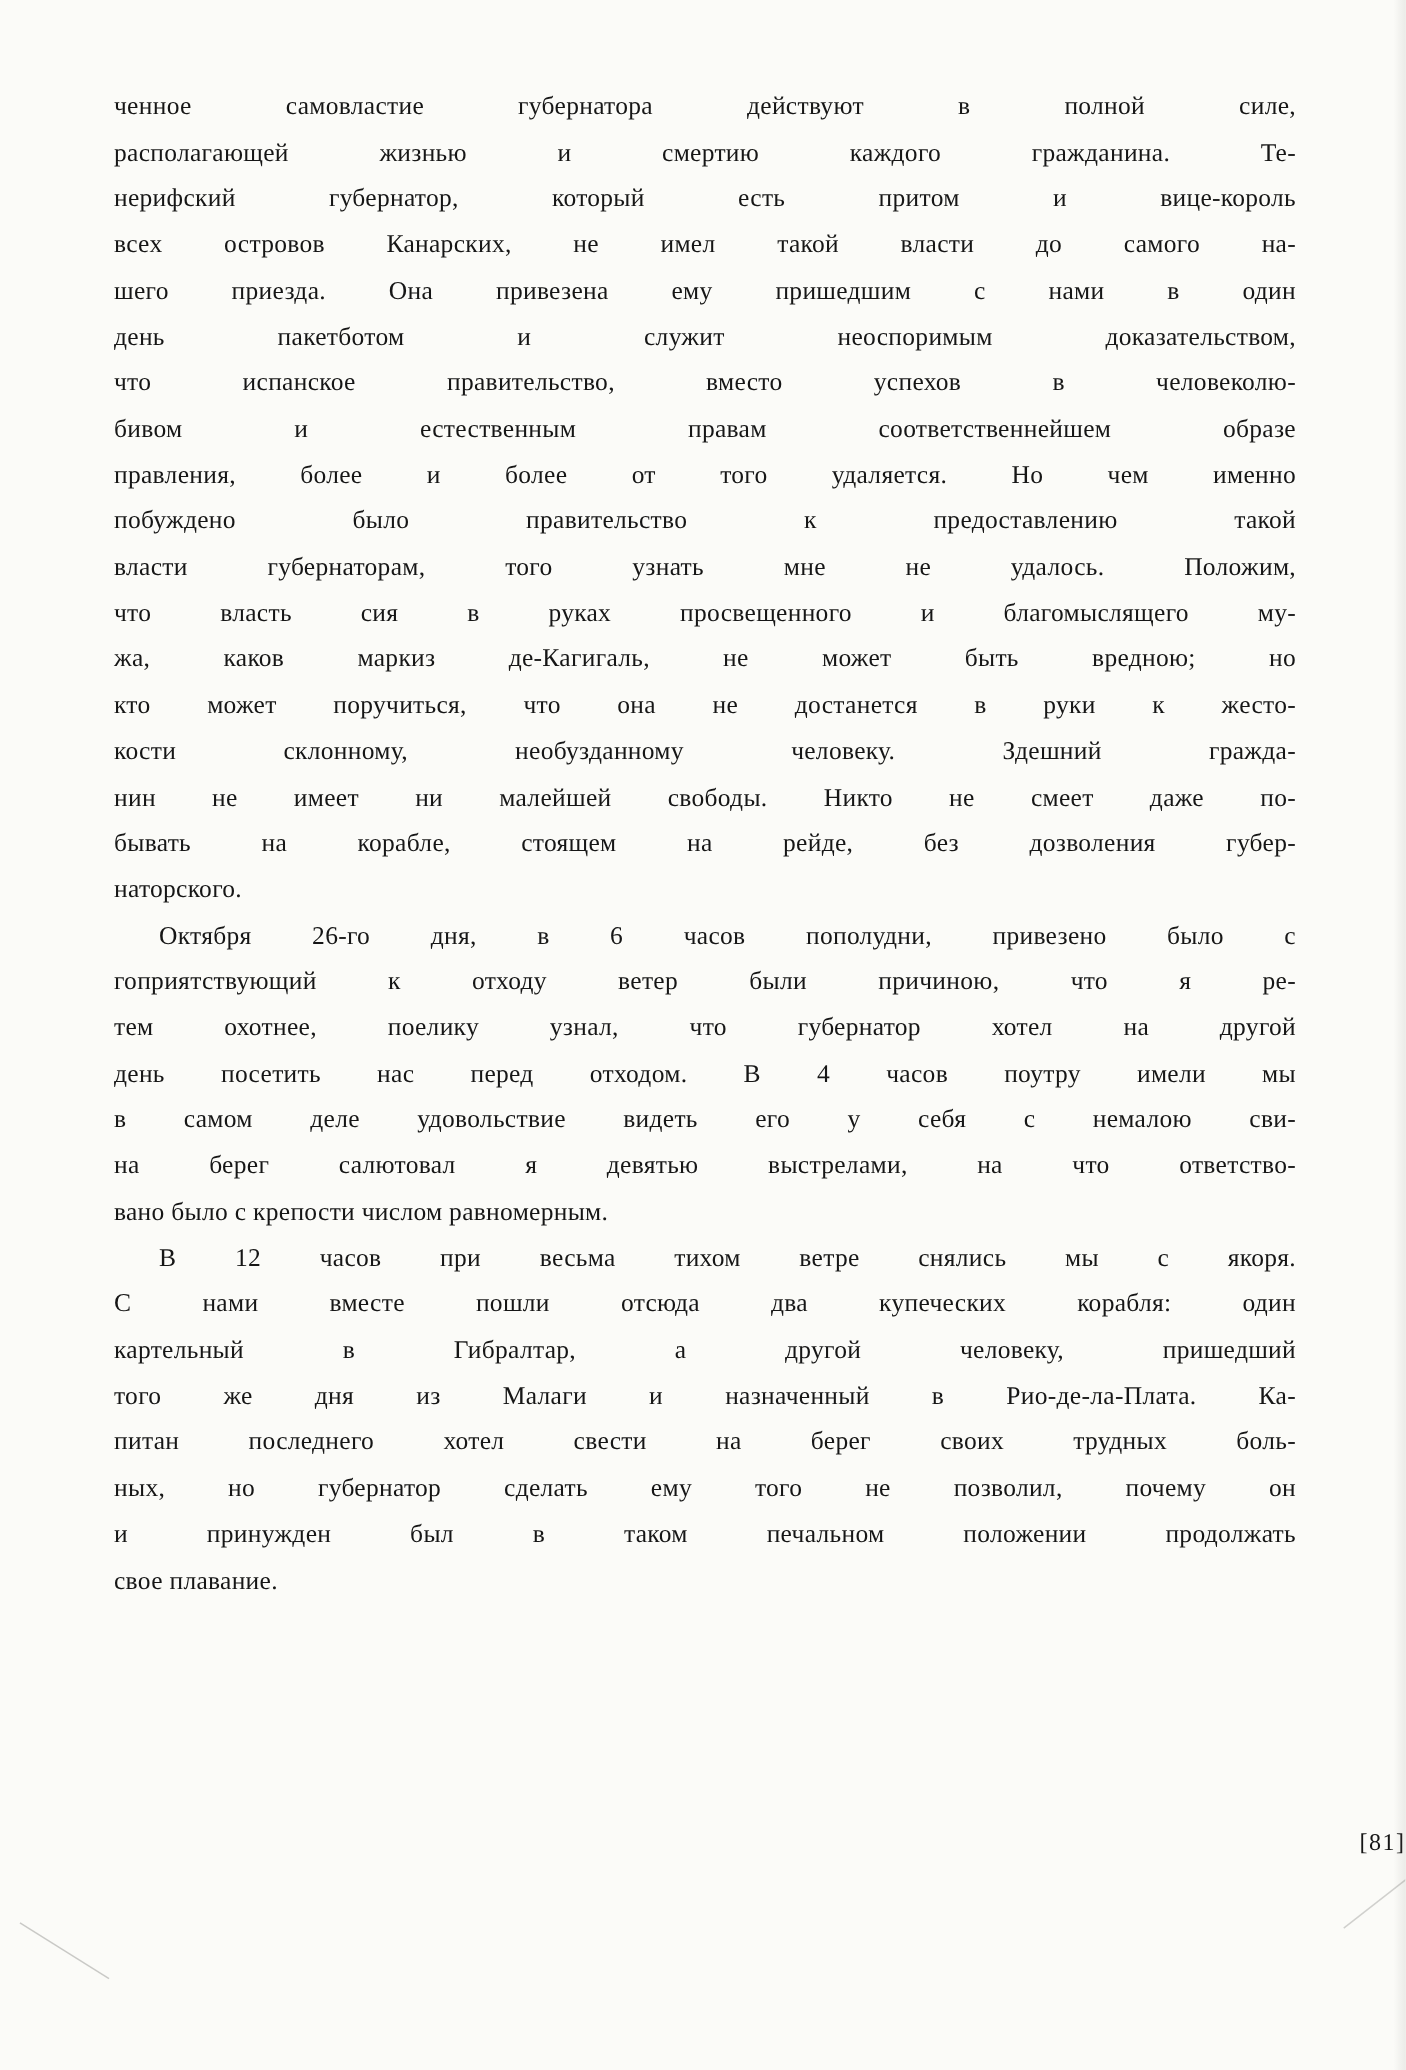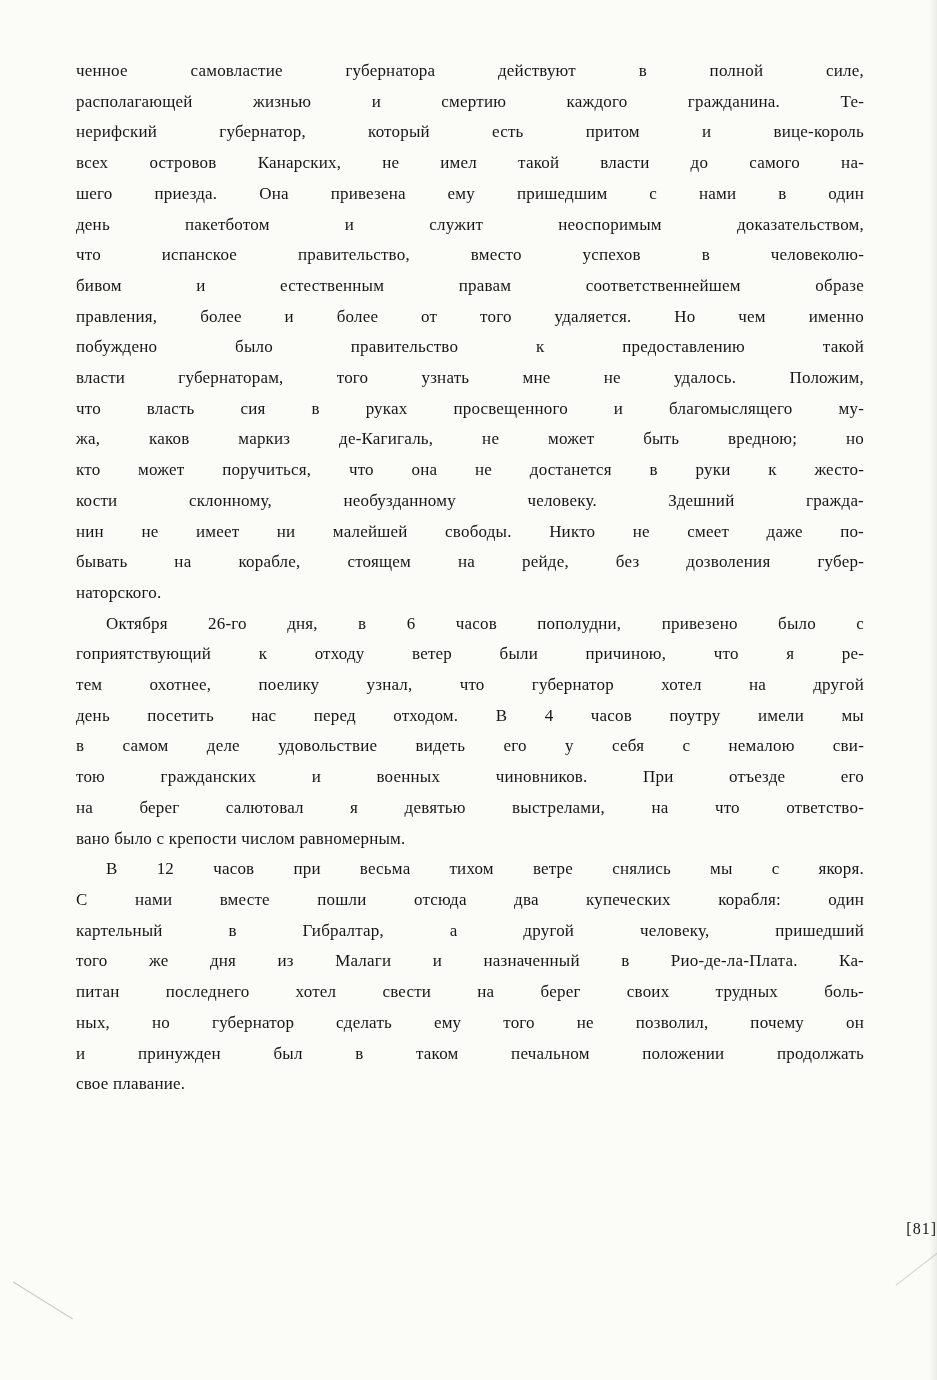--- a/index.html
+++ b/index.html
@@ -104,21 +104,20 @@
         <div class="line">нин не имеет ни малейшей свободы. Никто не смеет даже по-</div>
         <div class="line">бывать на корабле, стоящем на рейде, без дозволения губер-</div>
         <div class="line last">наторского.</div>
       </div>
       <div class="paragraph">
         <div class="line indent">Октября 26-го дня, в 6 часов пополудни, привезено было с</div>
         <div class="line">гоприятствующий к отходу ветер были причиною, что я ре-</div>
         <div class="line">тем охотнее, поелику узнал, что губернатор хотел на другой</div>
         <div class="line">день посетить нас перед отходом. В 4 часов поутру имели мы</div>
         <div class="line">в самом деле удовольствие видеть его у себя с немалою сви-</div>
-        <div class="line">тою гражданских и военных чиновников. При отъезде его</div>
         <div class="line">на берег салютовал я девятью выстрелами, на что ответство-</div>
         <div class="line last">вано было с крепости числом равномерным.</div>
       </div>
       <div class="paragraph">
         <div class="line indent">В 12 часов при весьма тихом ветре снялись мы с якоря.</div>
         <div class="line">С нами вместе пошли отсюда два купеческих корабля: один</div>
         <div class="line">картельный в Гибралтар, а другой человеку, пришедший</div>
         <div class="line">того же дня из Малаги и назначенный в Рио-де-ла-Плата. Ка-</div>
         <div class="line">питан последнего хотел свести на берег своих трудных боль-</div>
         <div class="line">ных, но губернатор сделать ему того не позволил, почему он</div>

